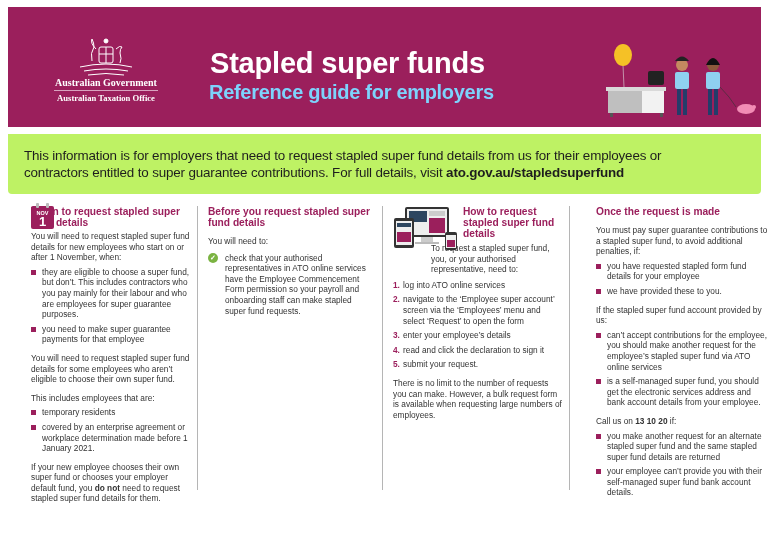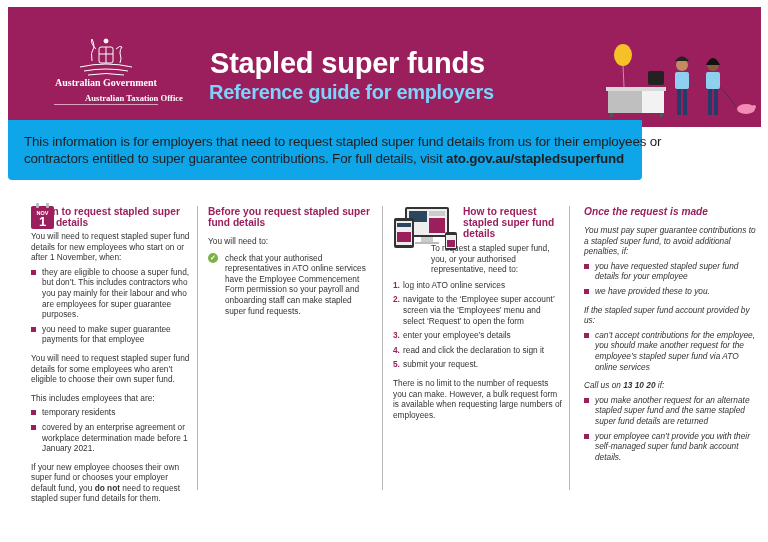--- a/index.html
+++ b/index.html
@@ -7,53 +7,52 @@
   body { font-family: "Liberation Sans", sans-serif; color: #222; position: relative; }
 
   .header {
     position: absolute; left: 8px; top: 7px; width: 753px; height: 120px;
     background: #9b1f5c;
   }
   .crest { position: absolute; left: 58px; top: 30px; width: 80px; height: 44px; }
   .gov-line1 {
     position: absolute; left: 46px; top: 70px; width: 104px;
     font-family: "Liberation Serif", serif; font-weight: bold; font-size: 10px; color: #fff;
-    text-align: center; padding-bottom: 16px; border-bottom: 1px solid #d9a3bf;
+    text-align: center; padding-bottom: 2px; border-bottom: 1px solid #d9a3bf;
   }
   .gov-line2 {
     position: absolute; left: 46px; top: 86px; width: 104px;
     font-family: "Liberation Serif", serif; font-weight: bold; font-size: 8.6px; color: #fff;
     text-align: center;
-    margin-left: 28px;
   }
   .title {
     position: absolute; left: 202px; top: 40px;
     font-size: 29px; font-weight: bold; color: #ffffff; letter-spacing: -0.2px; line-height: 32px;
   }
   .subtitle {
     position: absolute; left: 201px; top: 70px;
     font-size: 20px; font-weight: bold; color: #7dd3fc; line-height: 30px; letter-spacing: -0.3px;
   }
   .illustration { position: absolute; left: 590px; top: 28px; width: 160px; height: 82px; }
 
   .intro {
-    position: absolute; left: 8px; top: 120px; width: 634px; height: 60px;
-    background: #0ea5e9; border-radius: 0 0 4px 4px;
+    position: absolute; left: 8px; top: 134px; width: 753px; height: 60px;
+    background: #bef264; border-radius: 0 0 4px 4px;
   }
   .intro p {
     position: absolute; left: 16px; top: 13px; width: 700px;
     font-size: 13.4px; line-height: 17px; color: #1e1e1e; letter-spacing: -0.15px;
   }
   .intro b { font-weight: bold; }
 
   .col { position: absolute; top: 206px; font-size: 8.3px; line-height: 10.6px; color: #333; }
   .col1 { left: 31px; width: 160px; }
   .col2 { left: 208px; width: 166px; }
   .col3 { left: 393px; width: 170px; }
-  .col4 { left: 584px; width: 172px; font-style: italic; }
+  .col4 { left: 596px; width: 172px; }
 
   .divider { position: absolute; top: 206px; width: 1px; height: 284px; background: #b5b5b5; }
 
   h3 { color: #9b1f5c; font-size: 10.2px; line-height: 11px; font-weight: bold; }
   .col p { margin-top: 8px; }
   ul.sq { list-style: none; margin-top: 4px; }
   ul.sq li { position: relative; padding-left: 11px; margin-bottom: 4px; }
   ul.sq li .bullet {
     position: absolute; left: 0; top: 3px; width: 5px; height: 5px; background: #9b1f5c;
   }
@@ -198,25 +197,26 @@
     <li><span class="n">4.</span><span>read and click the declaration to sign it</span></li>
     <li><span class="n">5.</span><span>submit your request.</span></li>
   </ol>
   <p>There is no limit to the number of requests you can make. However, a bulk request form is available when requesting large numbers of employees.</p>
 </div>
 
 <div class="col col4">
   <h3>Once the request is made</h3>
   <p>You must pay super guarantee contributions to a stapled super fund, to avoid additional penalties, if:</p>
   <ul class="sq">
-    <li><span class="bullet"></span><span>you have requested stapled super fund details for your employee</span></li>
+    <li><span class="bullet"></span><span>you have requested stapled form fund details for your employee</span></li>
     <li><span class="bullet"></span><span>we have provided these to you.</span></li>
   </ul>
   <p>If the stapled super fund account provided by us:</p>
   <ul class="sq">
     <li><span class="bullet"></span><span>can’t accept contributions for the employee, you should make another request for the employee’s stapled super fund via ATO online services</span></li>
+    <li><span class="bullet"></span><span>is a self-managed super fund, you should get the electronic services address and bank account details from your employee.</span></li>
   </ul>
   <p><span>Call us on </span><b>13 10 20</b><span> if:</span></p>
   <ul class="sq">
     <li><span class="bullet"></span><span>you make another request for an alternate stapled super fund and the same stapled super fund details are returned</span></li>
     <li><span class="bullet"></span><span>your employee can’t provide you with their self-managed super fund bank account details.</span></li>
   </ul>
 </div>
 
 </body></html>

